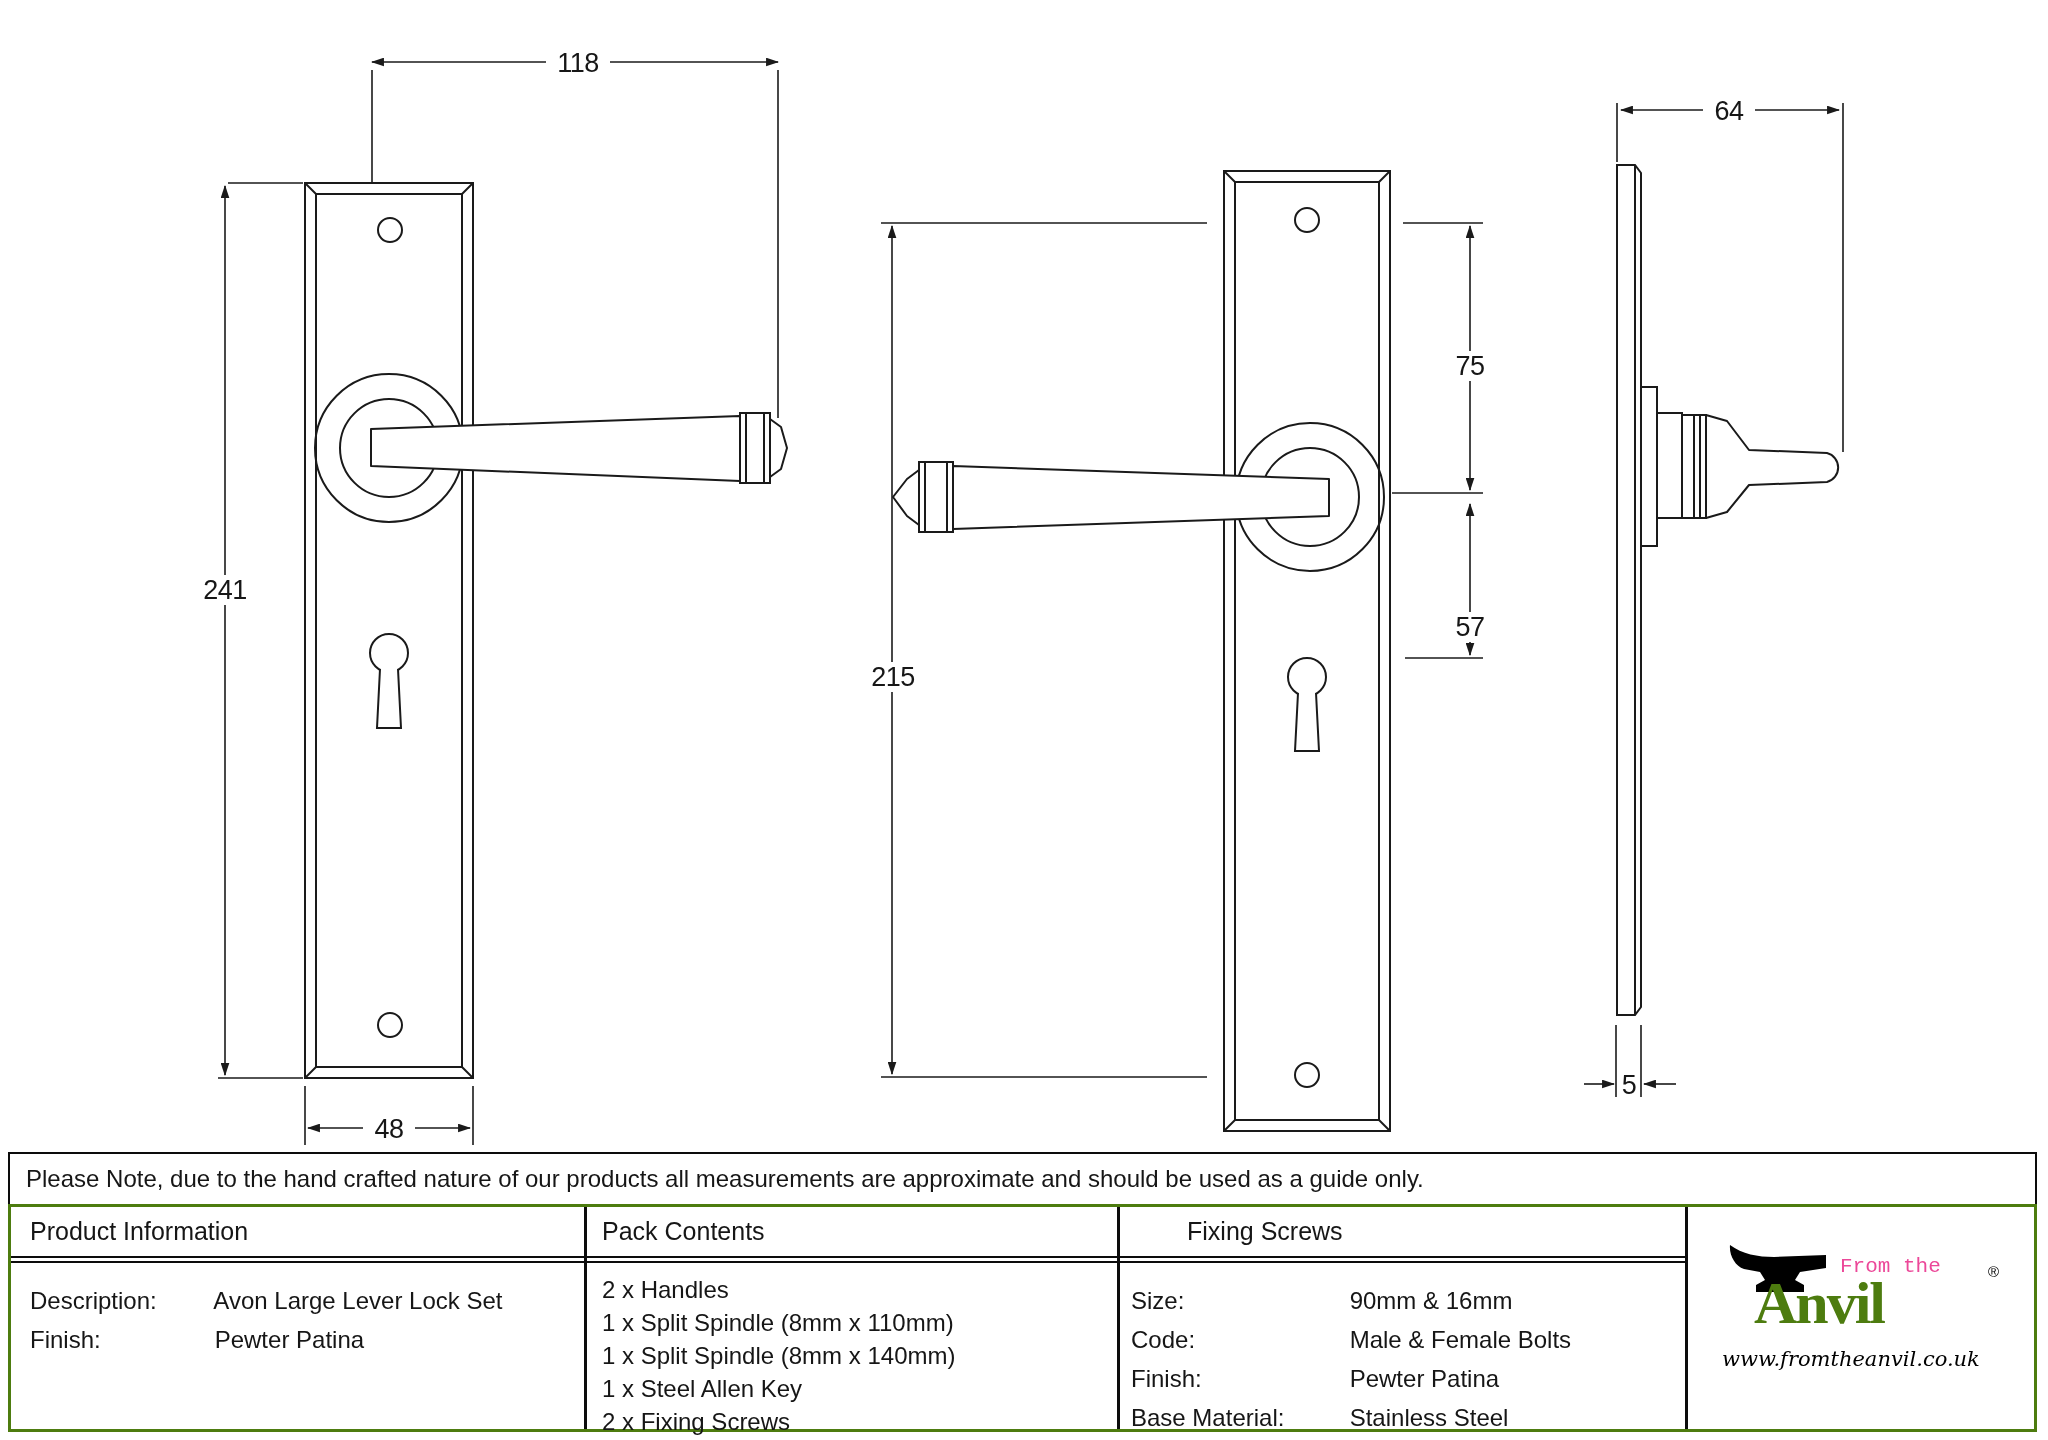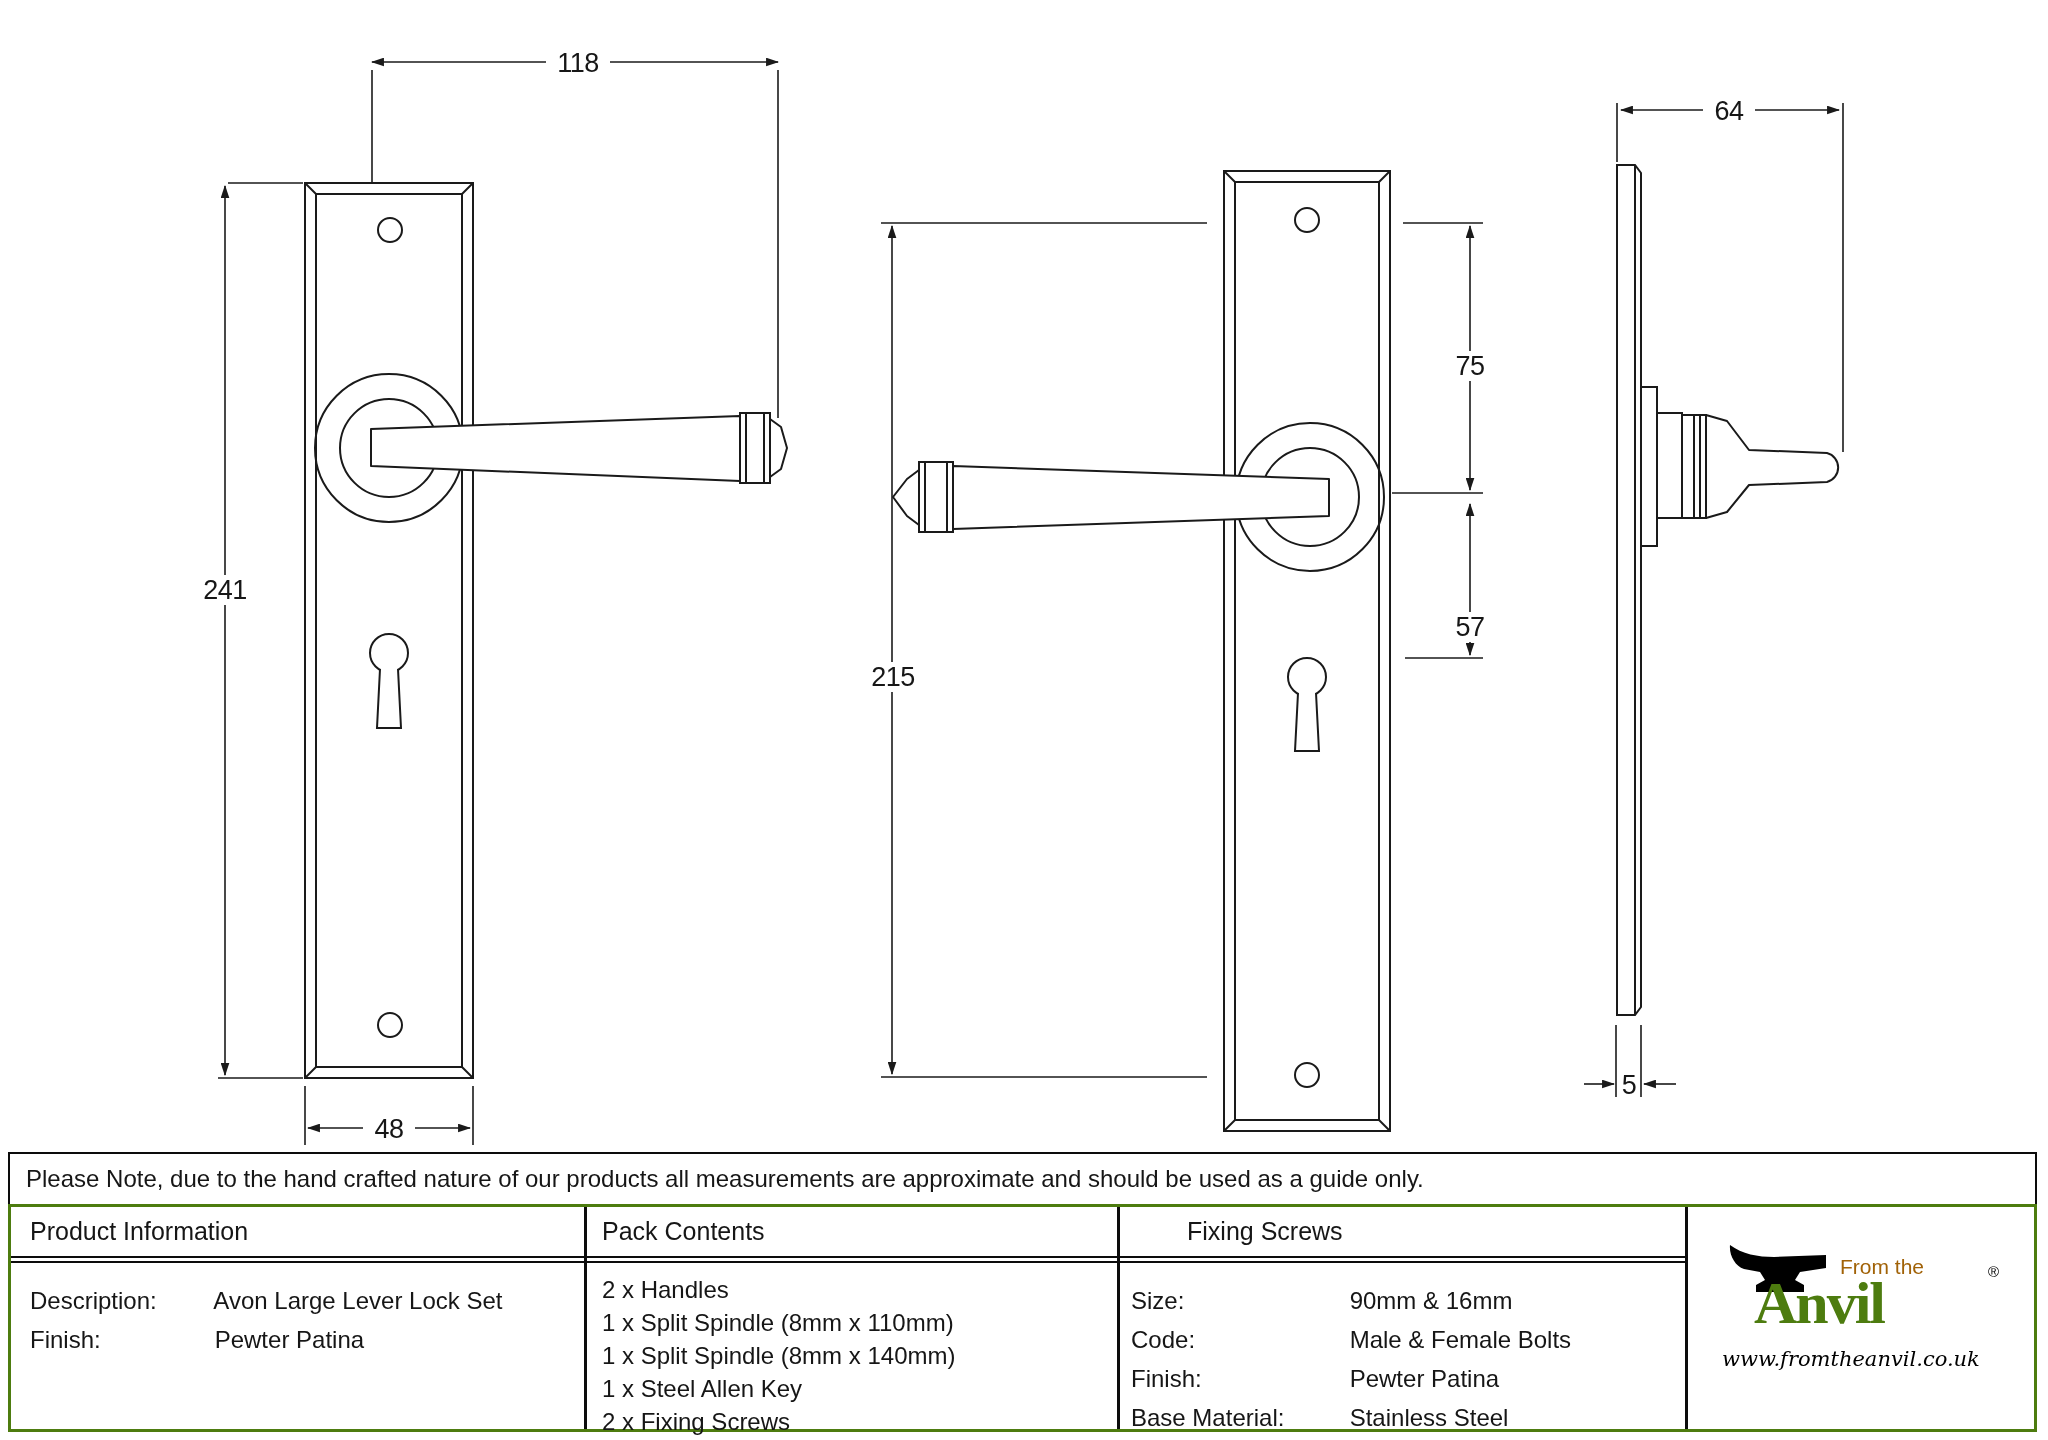--- a/index.html
+++ b/index.html
@@ -18,21 +18,21 @@
   .spec{position:absolute;left:8px;top:1204px;width:2029px;height:228px;
         border:3px solid #4d7c0f;box-sizing:border-box;}
   .colline{position:absolute;top:0;bottom:0;width:3px;background:#0c0c0c;}
   .hdrline{position:absolute;left:0;top:49px;height:7px;border-top:2px solid #0c0c0c;
            border-bottom:2px solid #0c0c0c;box-sizing:border-box;}
   .hdr{position:absolute;top:0;height:49px;line-height:49px;font-size:25px;}
   .rows{position:absolute;font-size:24px;white-space:nowrap;}
   .rows .lbl{display:inline-block;}
   .logo{position:absolute;left:1677px;top:0;width:349px;height:222px;}
   .logo-fromthe{position:absolute;left:152px;top:48px;
-                font-family:Liberation Sans, sans-serif;font-size:21px;color:#a16207;}
+                font-family:Liberation Mono, monospace;font-size:21px;color:#ec4899;}
   .logo-brand{position:absolute;left:66px;top:66px;font-family:"Liberation Serif",serif;
               font-weight:bold;font-size:60px;line-height:1;letter-spacing:-2px;color:#4d7c0f;}
   .logo-reg{position:absolute;left:300px;top:56px;font-size:15px;color:#000;}
   .logo-url{position:absolute;left:34px;top:140px;width:290px;text-align:left;
             font-family:"DejaVu Serif",serif;font-style:italic;font-size:21px;color:#000;}
   .anvil-svg{position:absolute;left:40px;top:34px;}
 </style>
 </head>
 <body>
 

